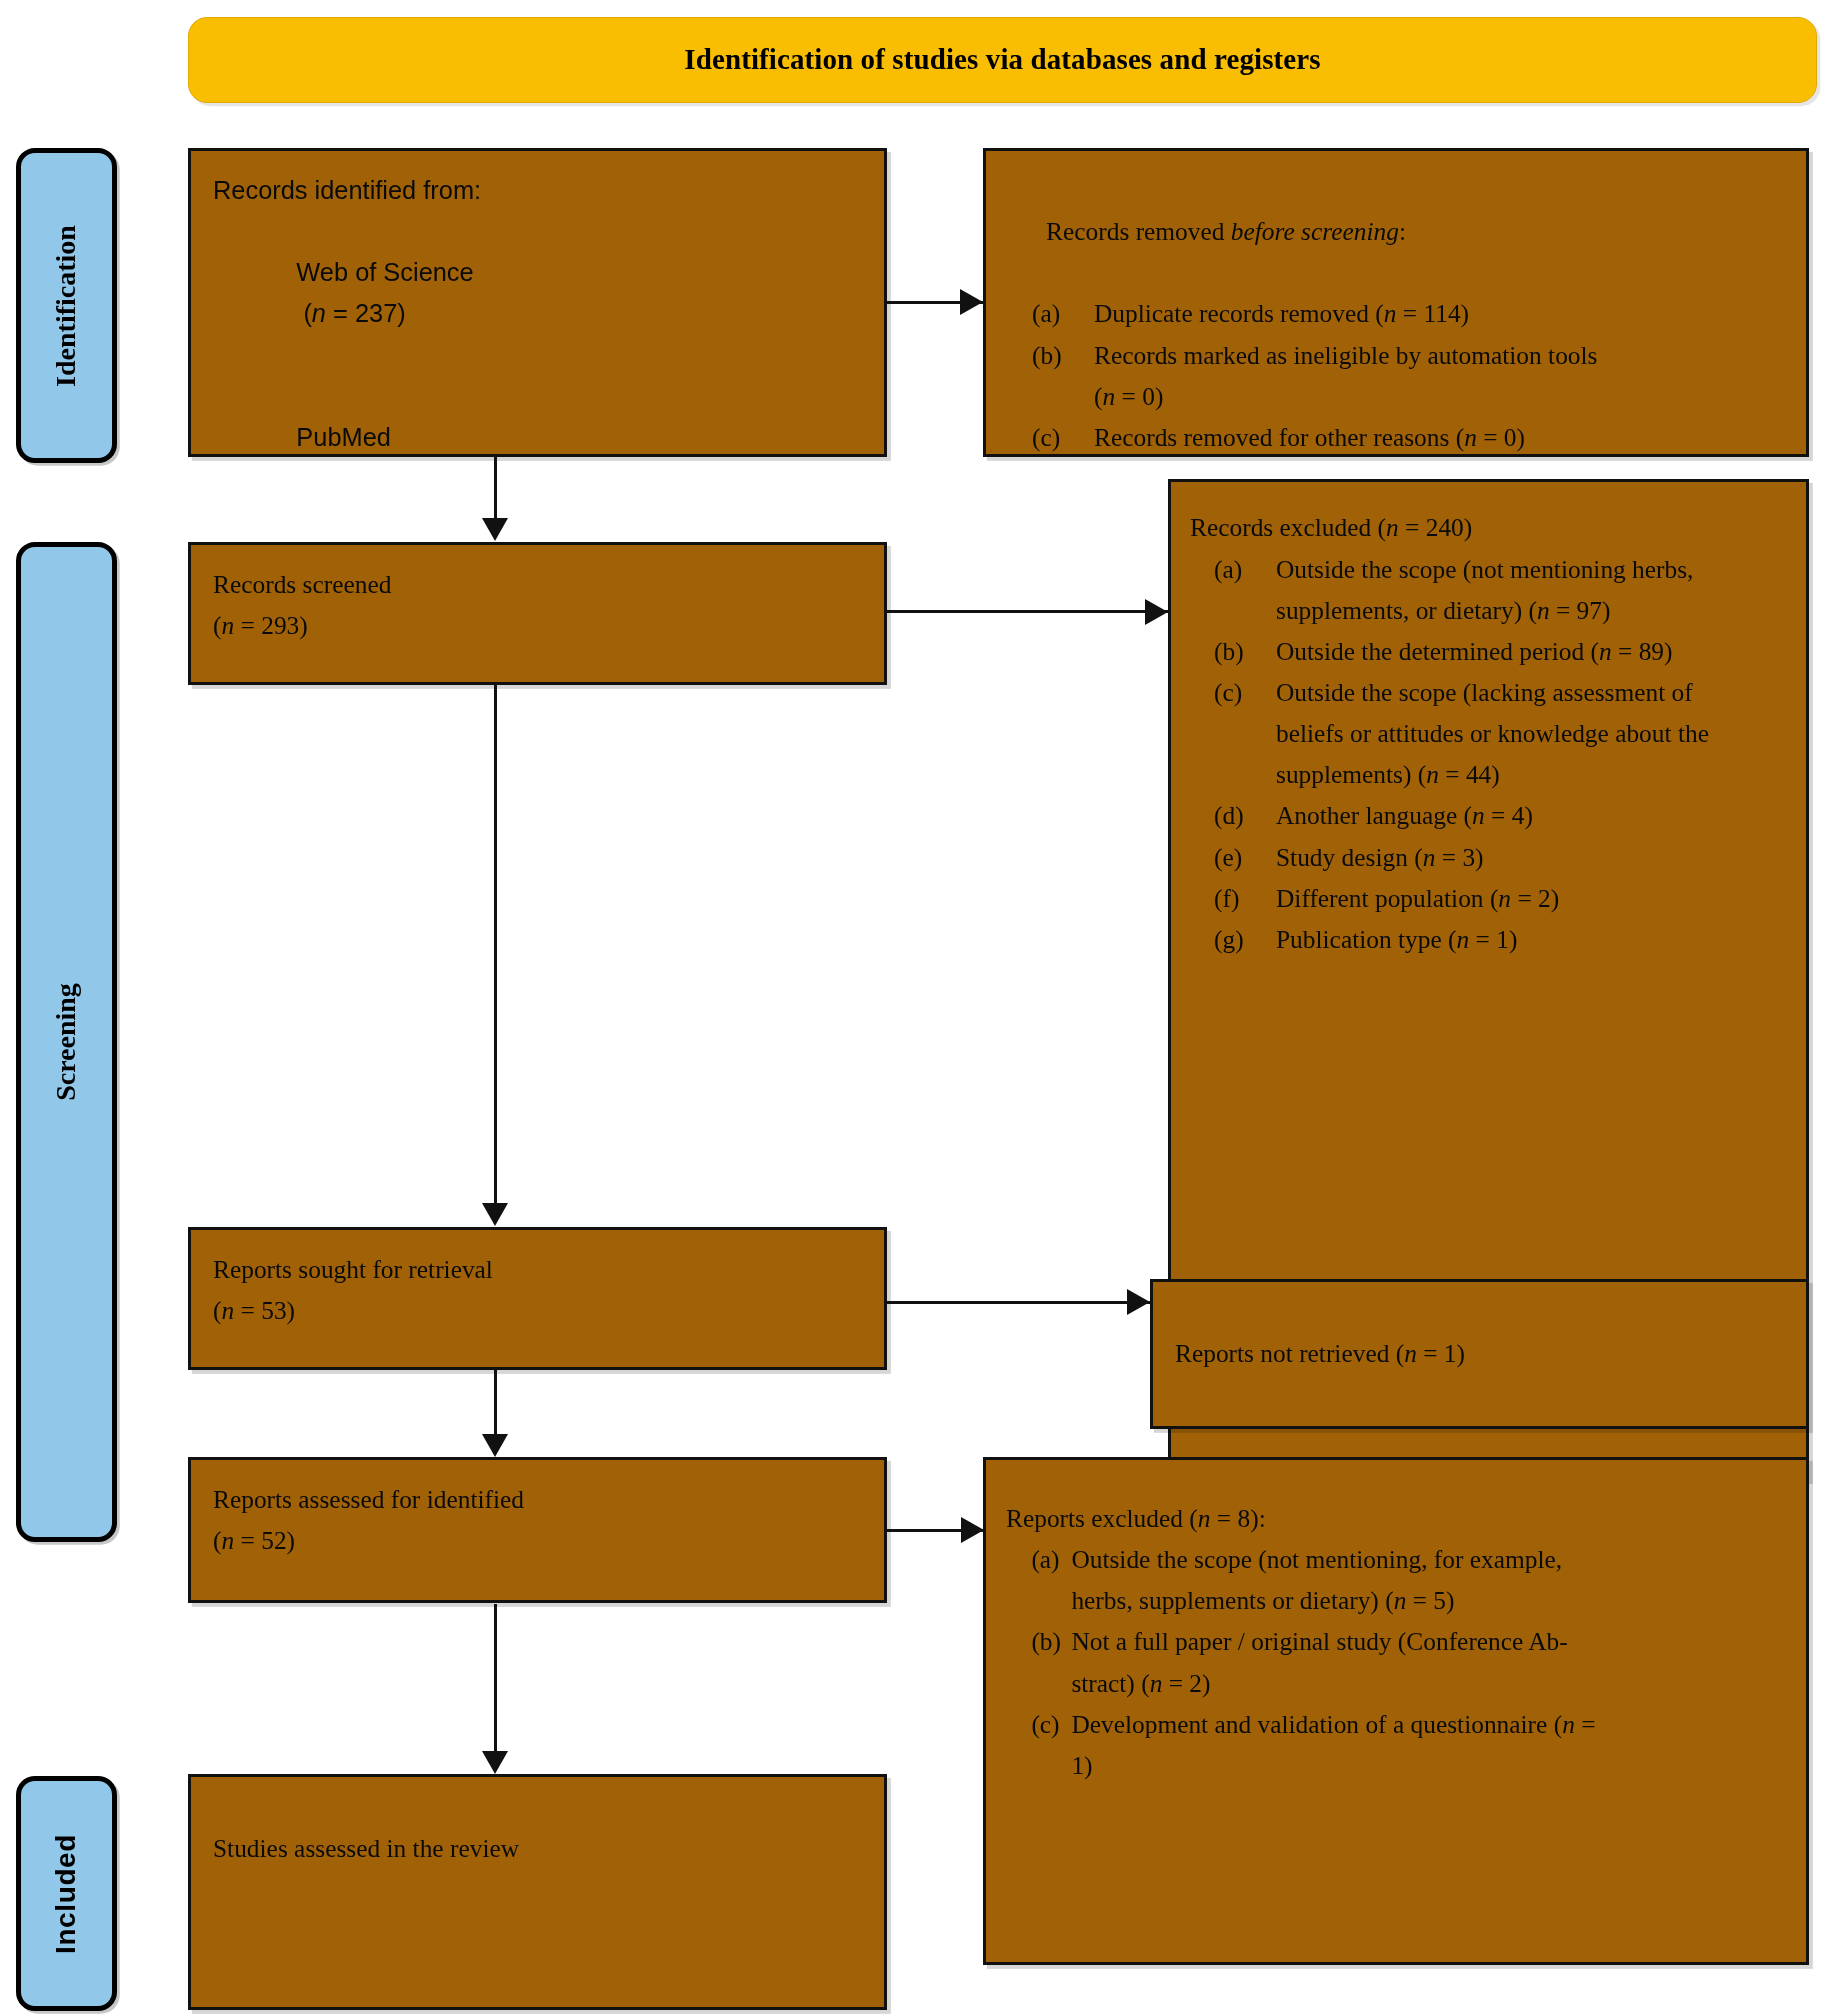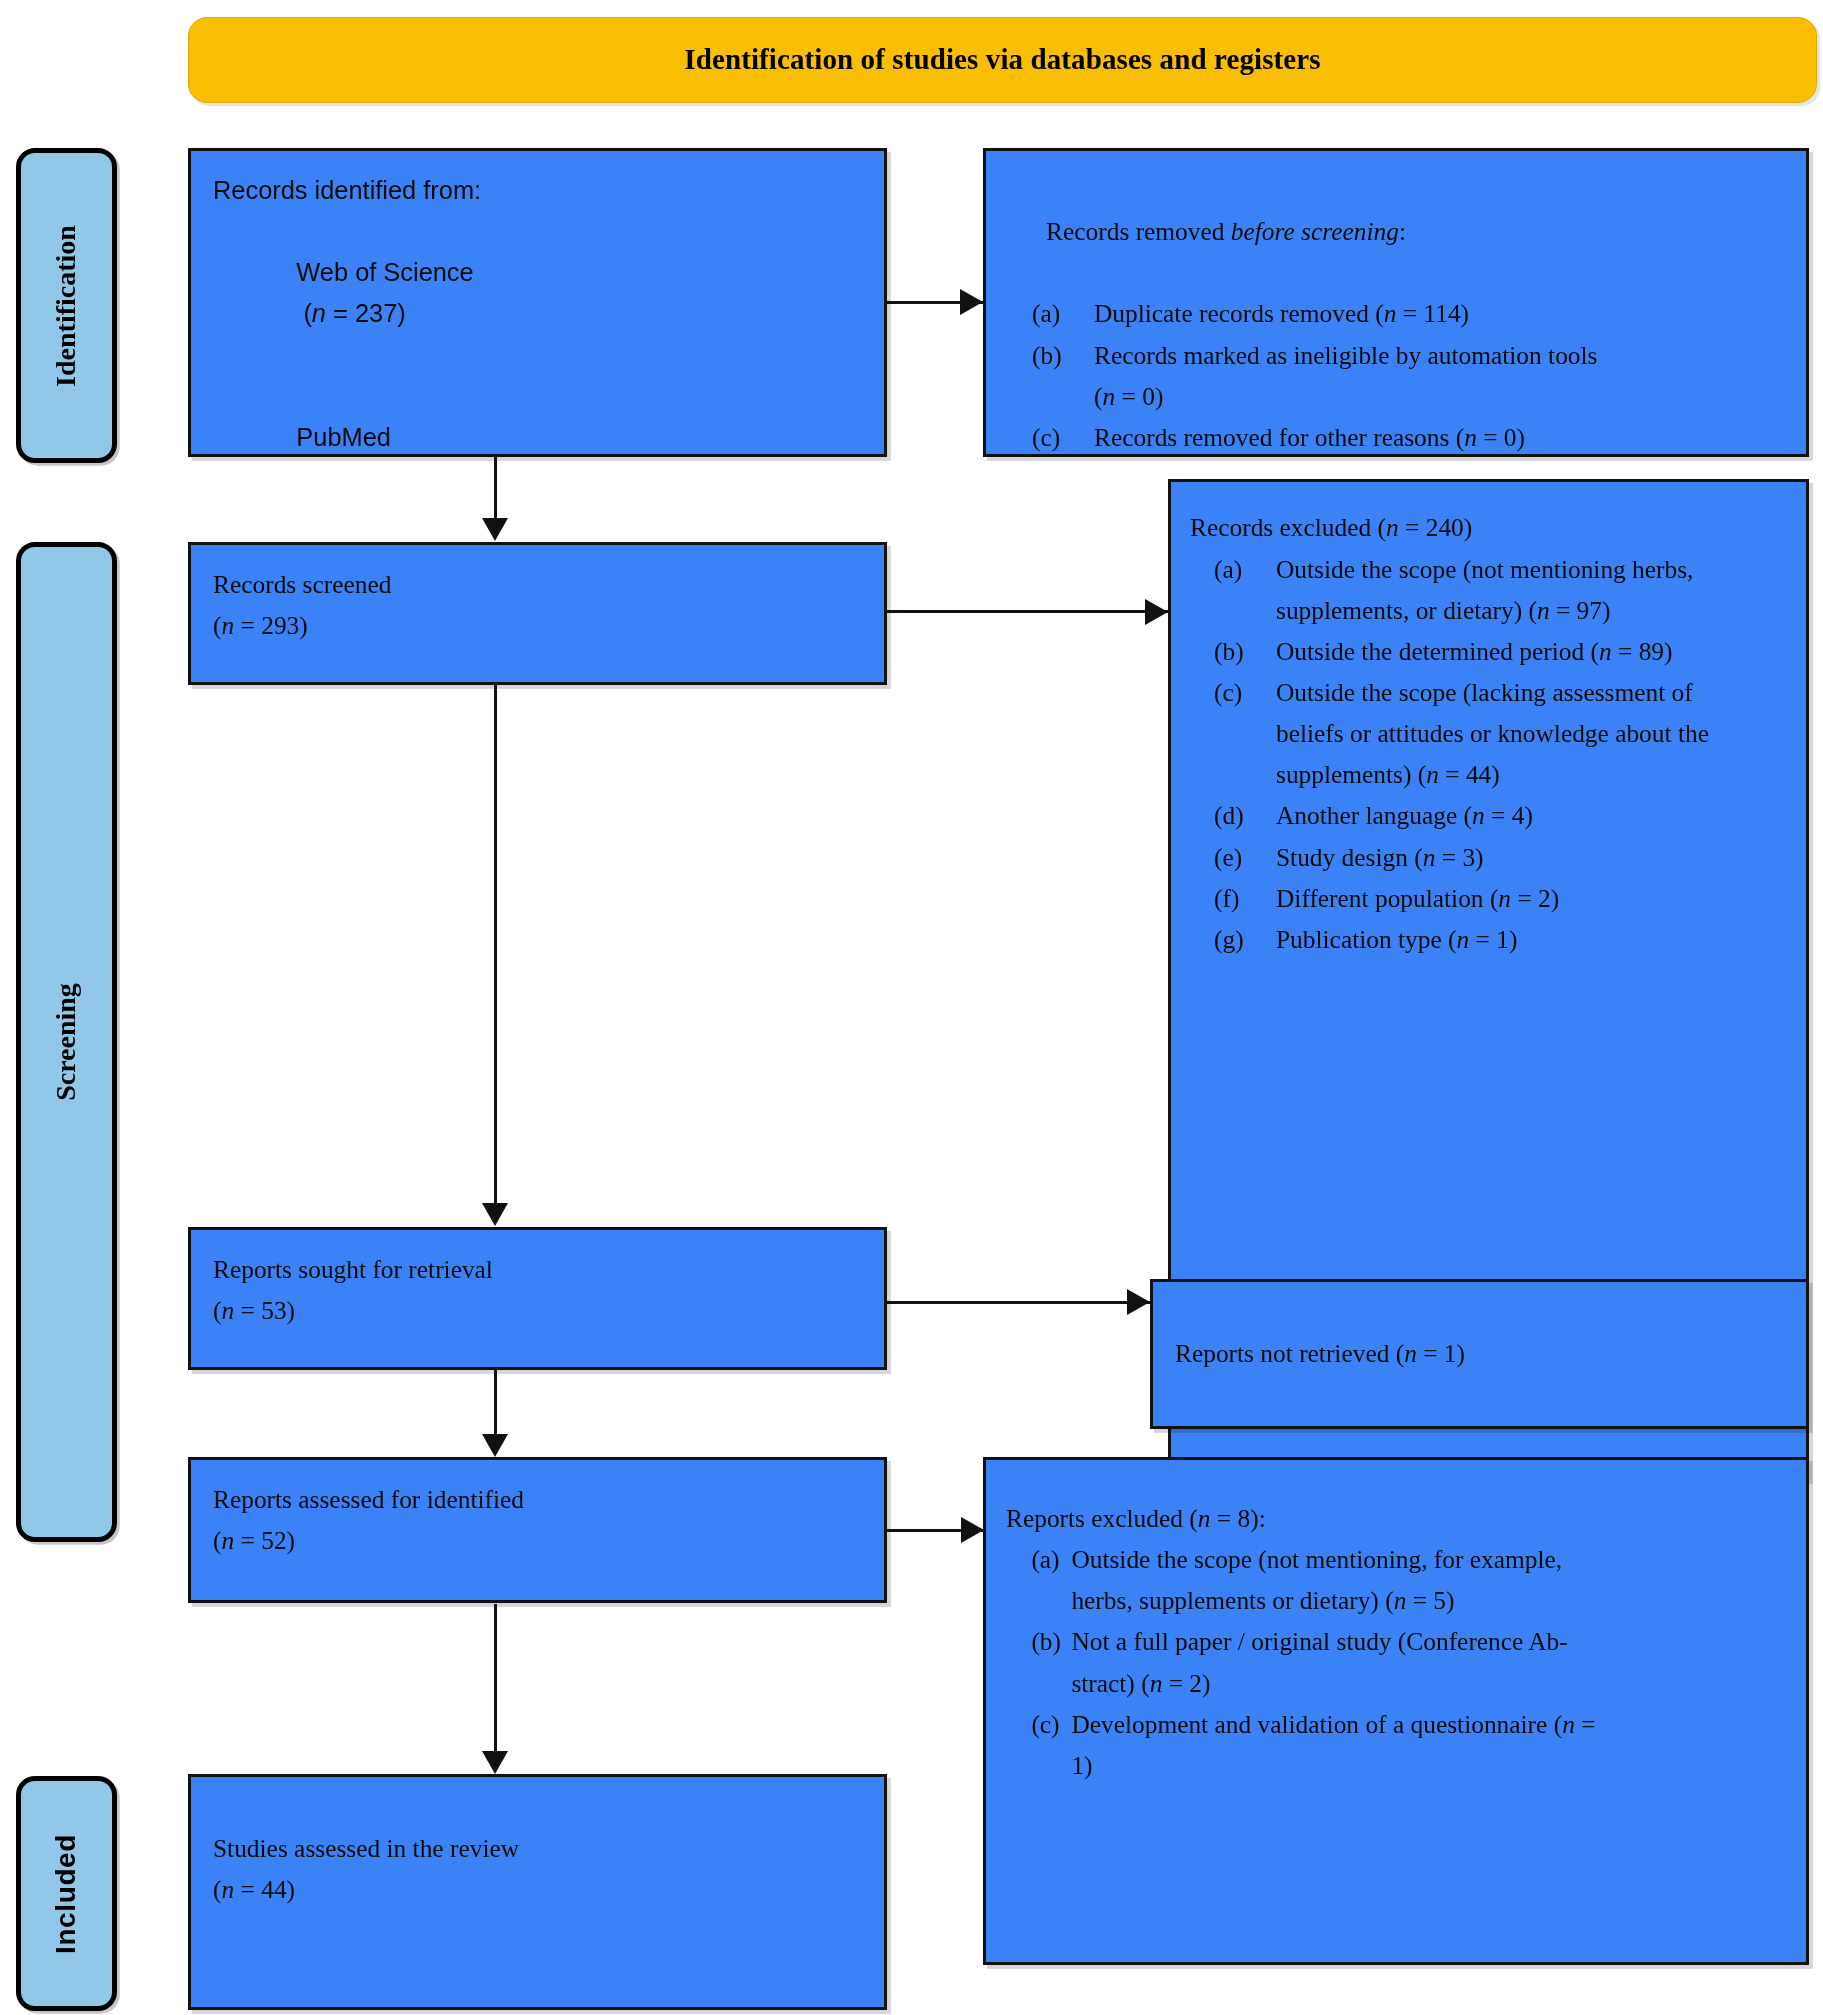--- a/index.html
+++ b/index.html
@@ -55,21 +55,21 @@
     font-weight: bold;
     font-size: 28px;
     color: #000000;
     line-height: 1;
   }
   .stage-pill.serif .vlabel { font-family: "Liberation Serif", "DejaVu Serif", serif; }
   .stage-pill.sans  .vlabel { font-family: "Liberation Sans", "DejaVu Sans", sans-serif; letter-spacing: 0.6px; }
 
   
   .node {
-    background: #3b82f6;
+    background: #a16207;
     border: 3.9px solid #111111;
     box-shadow: 3.9px 3.9px 0 rgba(0,0,0,0.16);
     padding: 19px 22px;
     overflow: hidden;
   }
   .node .line {
     font-size: 25.4px;
     line-height: 1.62;
     color: #0a0a0a;
     white-space: pre-wrap;
@@ -253,17 +253,16 @@
       <span class="mark">(c)</span>
       <span class="txt">Development and validation of a questionnaire (<span class="italic">n</span> =<br>1)</span>
     </div>
   </div>
 
   <div class="abs vline" style="left:494px; top:1604px; height:155px;"></div>
   <div class="abs arrow-down" style="left:482px; top:1751px;"></div>
 
   <div class="abs node serif" style="left:188px; top:1774px; width:699px; height:236px; padding-top:51px;">
     <div class="line">Studies assessed in the review</div>
-    <div class="line">(<span class="italic">n</span> = 44)</div>
   </div>
 
 </div>
 
 
 </body></html>

